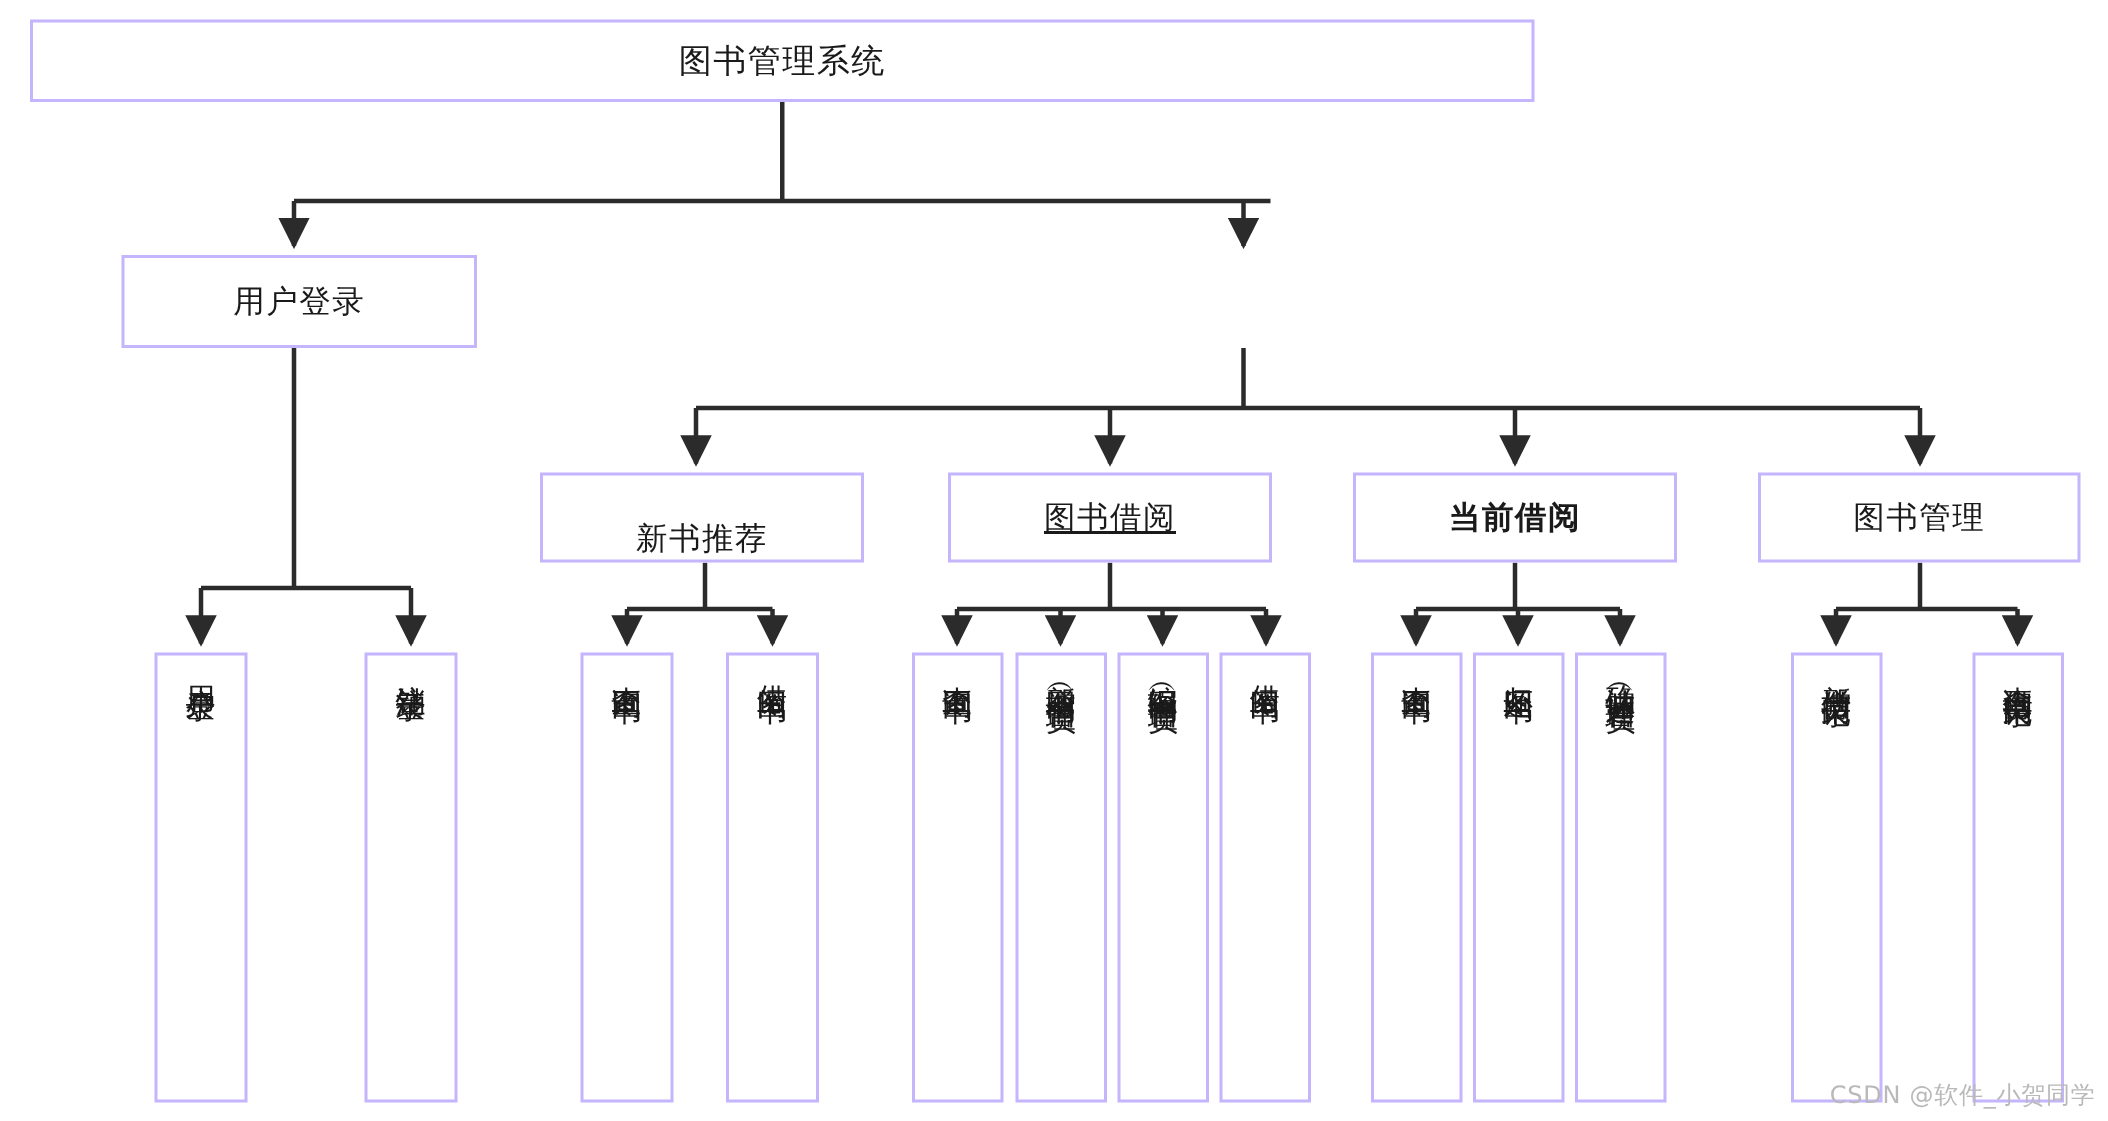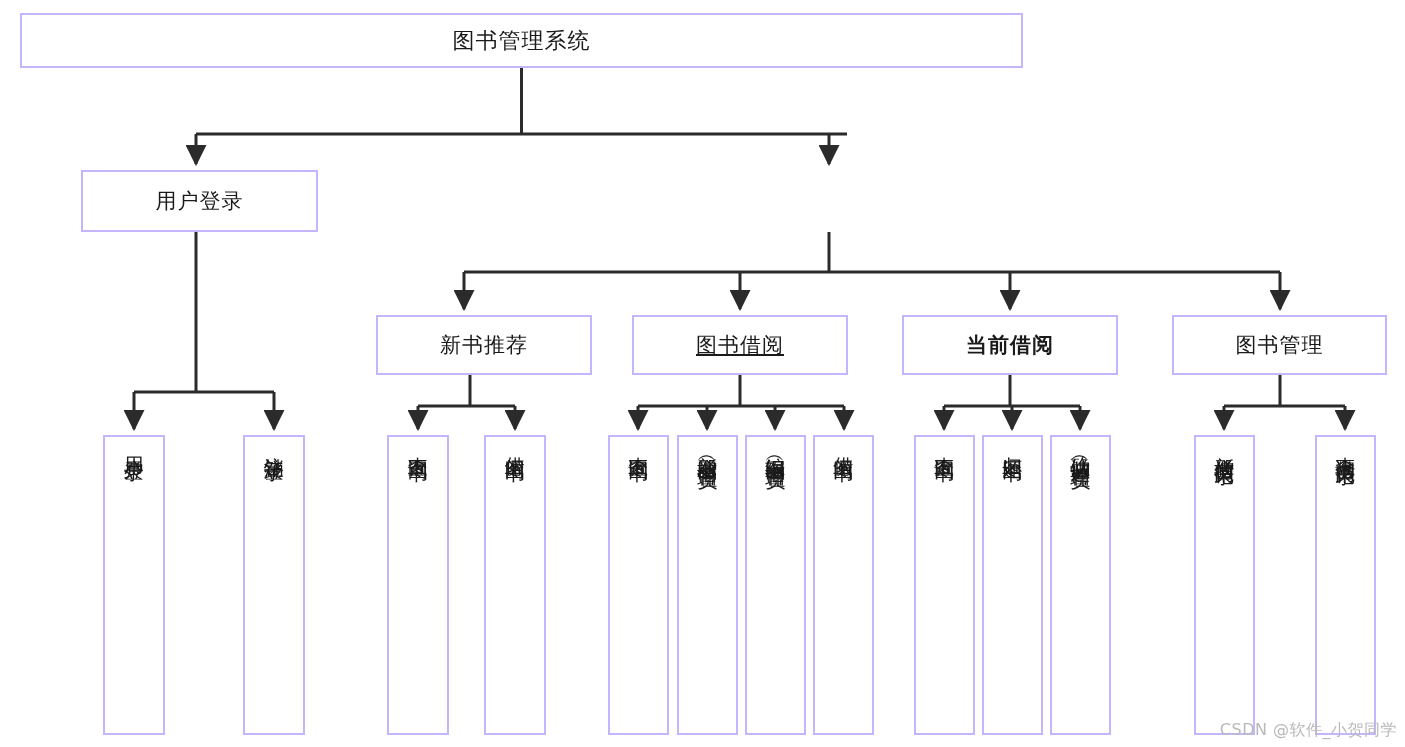--- a/index.html
+++ b/index.html
@@ -112,21 +112,21 @@
   </svg>
 
   <div class="node h-node root" id="node-root" style="left: 20px; top: 13px; width: 1003px; height: 55px;">
     <span>图书管理系统</span>
   </div>
 
   <div class="node h-node" id="node-user-login" style="left: 81px; top: 170px; width: 237px; height: 62px;">
     <span>用户登录</span>
   </div>
 
-  <div class="node h-node" id="node-new-book-recommend" style="left: 376px; top: 315px; width: 216px; height: 60px;">
+  <div class="node h-node" id="node-new-book-recommend" style="left: 360px; top: 315px; width: 216px; height: 60px; align-items: flex-end;">
     <span>新书推荐</span>
   </div>
   <div class="node h-node" id="node-book-borrow" style="left: 632px; top: 315px; width: 216px; height: 60px; text-decoration: underline;">
     <span>图书借阅</span>
   </div>
   <div class="node h-node" id="node-current-borrow" style="left: 902px; top: 315px; width: 216px; height: 60px; font-weight: bold;">
     <span>当前借阅</span>
   </div>
   <div class="node h-node" id="node-borrow-record" style="left: 1172px; top: 315px; width: 215px; height: 60px;">
     <span>图书管理</span>

